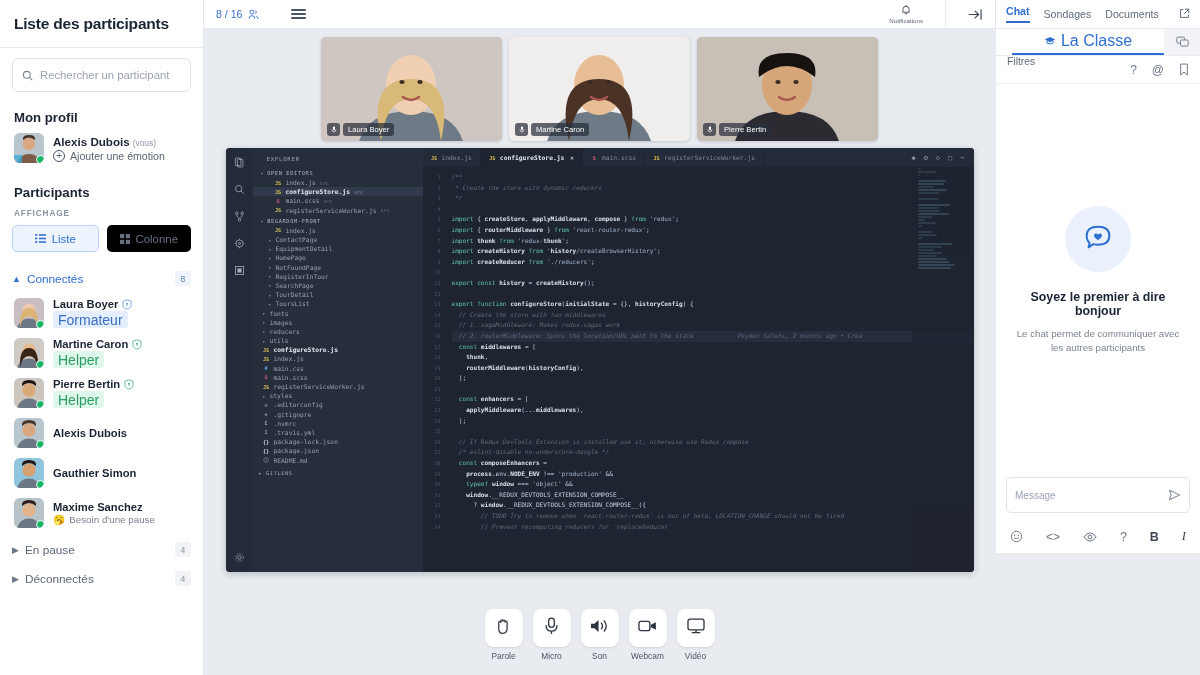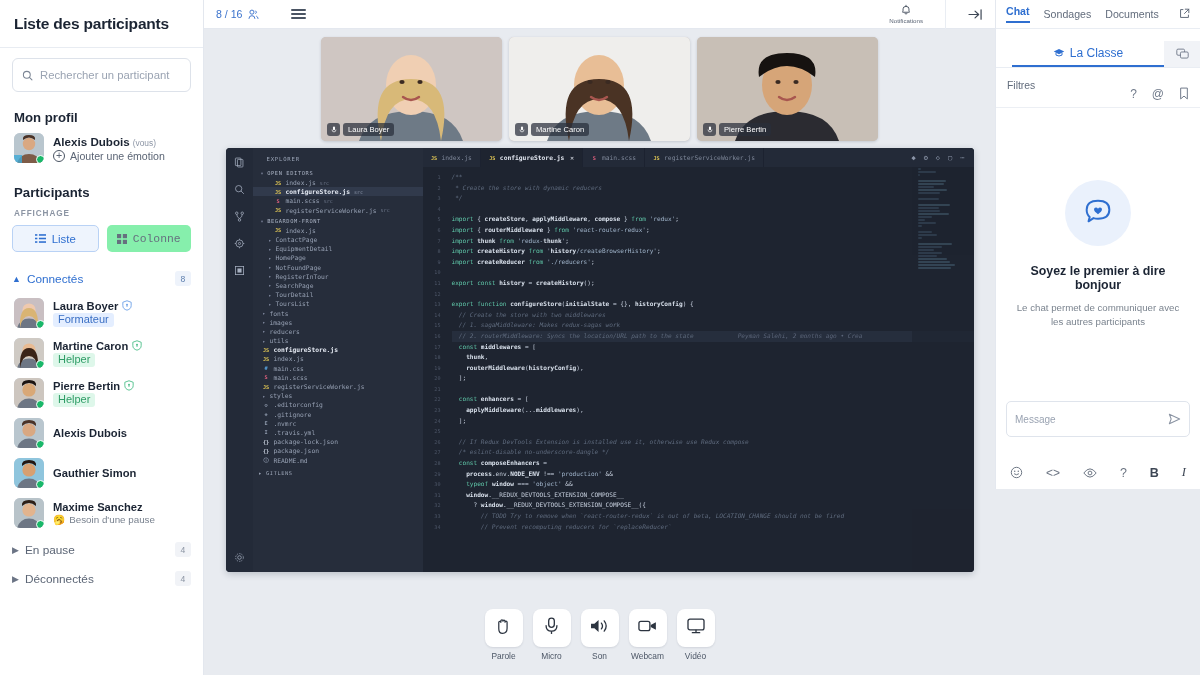--- a/index.html
+++ b/index.html
@@ -66,21 +66,21 @@
     font-size: 8.2px; font-weight: bold; letter-spacing: .9px;
     color: #8b94a3; padding: 3px 14px 7px 14px;
   }
   .toggle-row { display:flex; gap:8px; padding: 0 12px 12px 12px; }
   .tgl {
     flex:1; height: 27px; border-radius: 5px;
     display:flex; align-items:center; justify-content:center; gap:6px;
     font-size: 11.4px;
   }
   .tgl.active { background:#eef4fd; border:1px solid #b9d2f5; color:#2f6fd0; }
-  .tgl.idle { background:#86efac; color:#66707f;font-family:Liberation Mono, monospace; }
+  .tgl.idle { background:#000000; color:#66707f; }
 
   .group-head {
     display:flex; align-items:center; justify-content:space-between;
     padding: 7px 12px 7px 12px; cursor:pointer;
   }
   .group-left { display:flex; align-items:center; gap:6px; }
   .group-head .gname { font-size: 11.8px; color:#2f6fd0; }
   .group-head.collapsed .gname { color:#5b6575; }
   .count-badge {
     min-width:16px;height:15px;border-radius:3px;background:#eef3fb;
@@ -91,21 +91,21 @@
   .caret { font-size: 9px; color:#2f6fd0; }
   .group-head.collapsed .caret { color:#6b7485; }
 
   .plist { padding: 0 0 2px 0; }
   .prow { display:flex; align-items:center; gap:9px; padding: 5px 14px; }
   .prow .meta { display:flex; flex-direction:column; gap:1px; min-width:0;}
   .prow .nm { font-size: 11.2px; font-weight:bold; color:#1b2433; white-space:nowrap;}
   .nm-line { display:flex; align-items:center; gap:4px; }
   .shield { width:10px; height:11px; display:block; }
   .tag {
-    align-self:flex-start; font-size: 11px; border-radius:3px;
+    align-self:flex-start; font-size: 14px; border-radius:3px;
     padding: 1.5px 5px; line-height:1;
   }
   .tag.formateur { background:#e4eeff; color:#3a6fc4; }
   .tag.helper { background:#def7ea; color:#2e9d66; }
   .status-line { display:flex; align-items:center; gap:4px; font-size:9.8px; color:#79828f; }
 
   
   #main { flex:1; display:flex; flex-direction:column; min-width:0; background:#e8ebf0;}
   #topbar {
     height: 29px; background:#fff; border-bottom:1px solid #e4e8ef;
@@ -210,34 +210,34 @@
   .ctrl { display:flex; flex-direction:column; align-items:center; gap:4px; cursor:pointer;justify-content:center;}
   .ctrl .btn {
     width:38px;height:38px;border-radius:8px;background:#fff;
     display:flex;align-items:center;justify-content:center;
     box-shadow:0 1px 2px rgba(40,50,70,.12);
   }
   .ctrl .lbl { font-size:8.4px; color:#4c5666; }
 
   
   #rightpanel {
-    width: 205px; flex:0 0 205px; height:489px; background:#fff;
-    border-left:1px solid #e4e8ef; display:flex; flex-direction:column;gap:12px;
+    width: 205px; flex:0 0 205px; height:553px; background:#fff;
+    border-left:1px solid #e4e8ef; display:flex; flex-direction:column;
   }
   .rp-tabs {
     height:29px; display:flex; align-items:center; gap:14px;
     padding: 0 10px; border-bottom:1px solid #e9edf3; position:relative;
   }
   .rp-tab { font-size:10.6px; color:#626c7c; padding-bottom:1px; cursor:pointer;}
   .rp-tab.active { color:#2f6fd0; font-weight:bold; border-bottom:2px solid #2f6fd0; padding-bottom:4px;}
   .rp-ext { margin-left:auto; }
   .classe-row { display:flex; height:27px; border-bottom:1px solid #e9edf3; }
   .classe-btn {
     flex:1; display:flex; align-items:center; justify-content:center; gap:5px;
-    font-size:12px; color:#2f6fd0; border-bottom:2px solid #2f6fd0;margin-left:16px;
+    font-size:16px; color:#2f6fd0; border-bottom:2px solid #2f6fd0;margin-left:16px;
   }
   .classe-icon-btn {
     width:36px; display:flex; align-items:center; justify-content:center;
     background:#f1f3f7;
   }
   .filtres-row {
     height:28px; display:flex; padding:0 11px;
     border-bottom:1px solid #eceff4; gap:0;
   }
   .filtres-row .ftxt { font-size:10.4px; color:#626c7c; }

